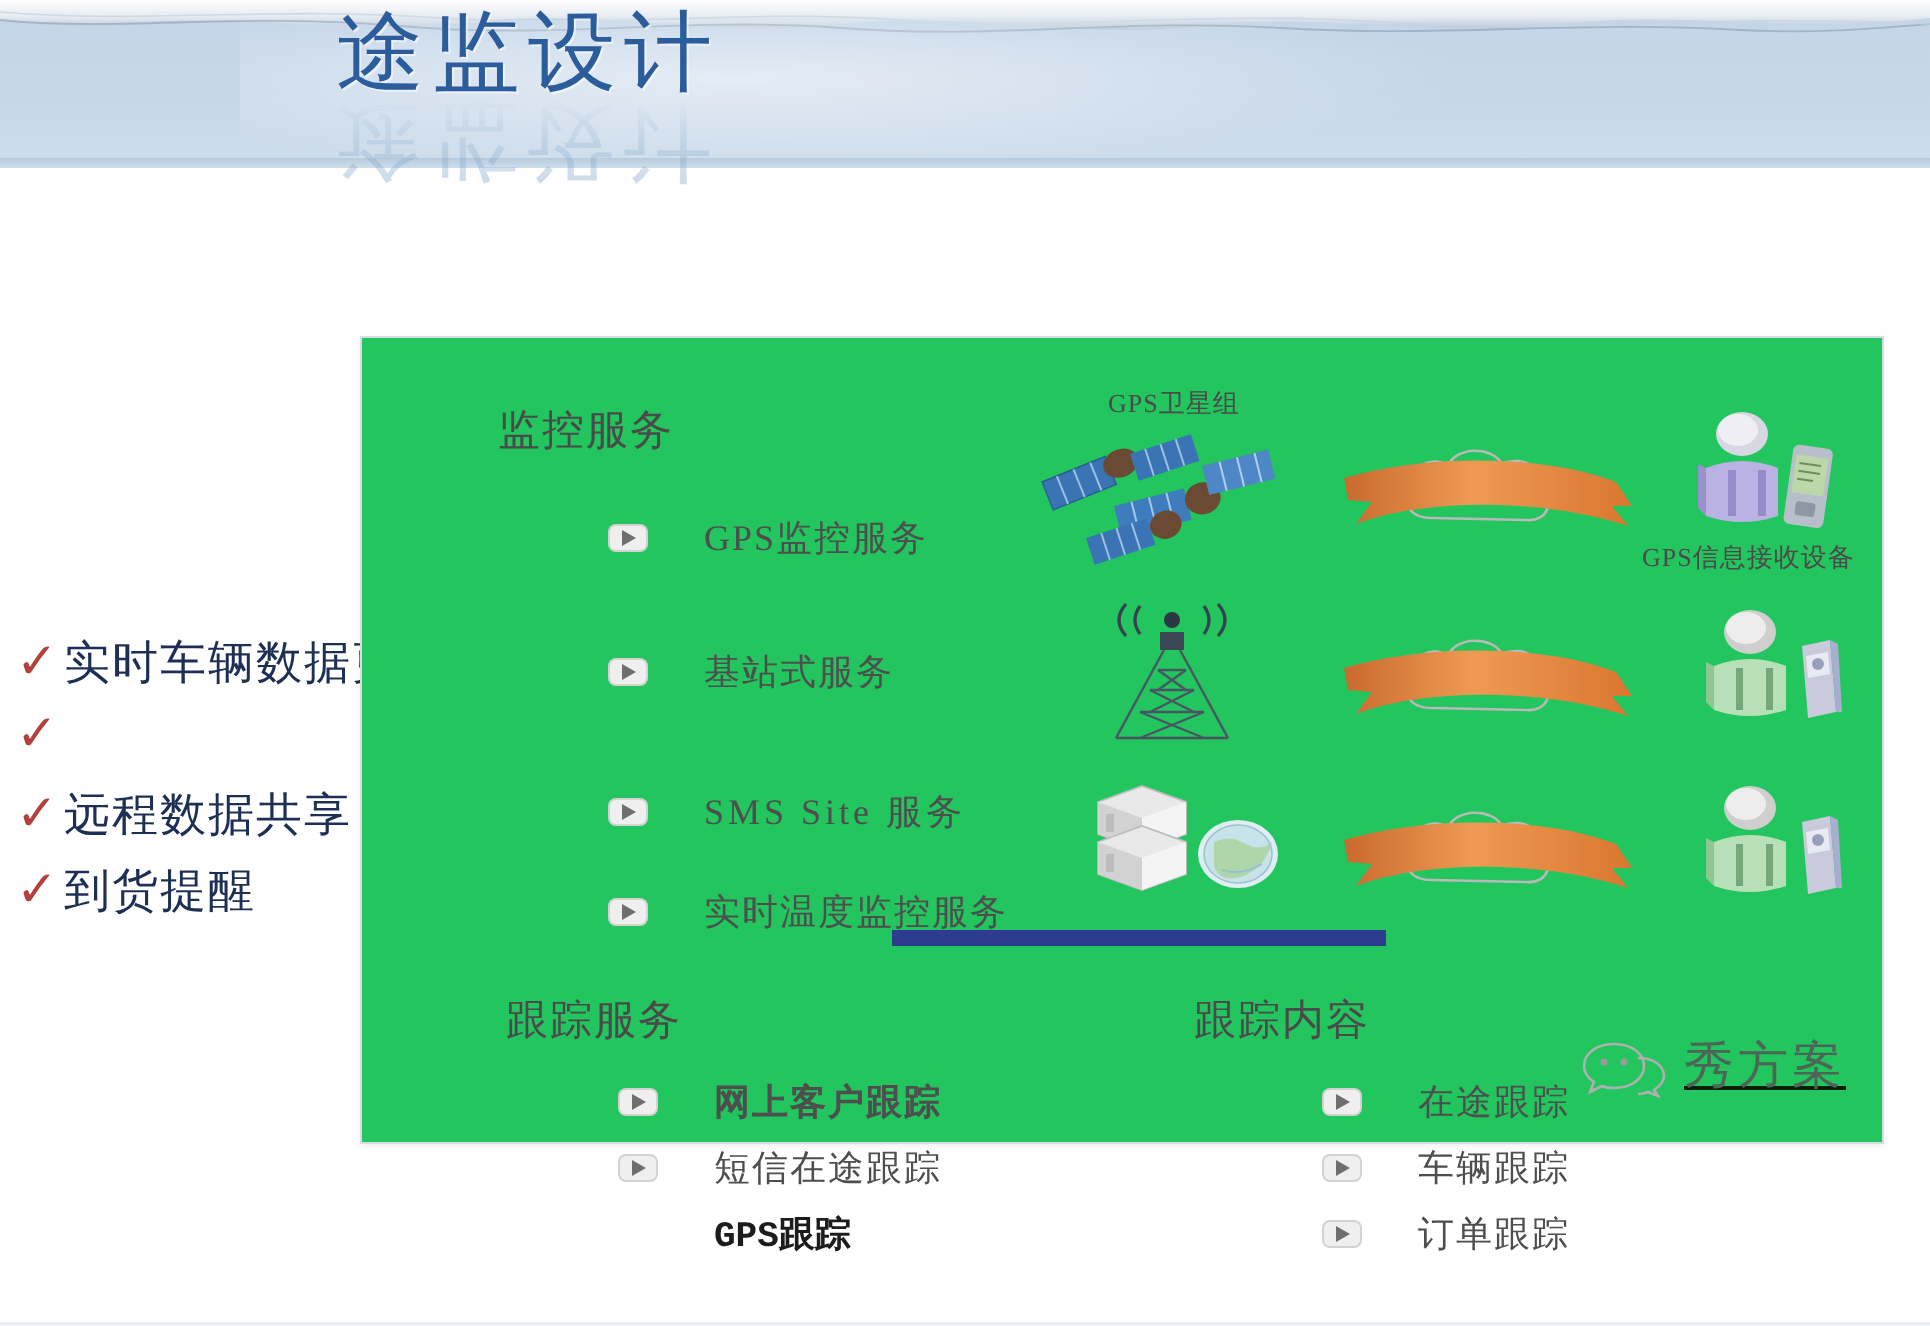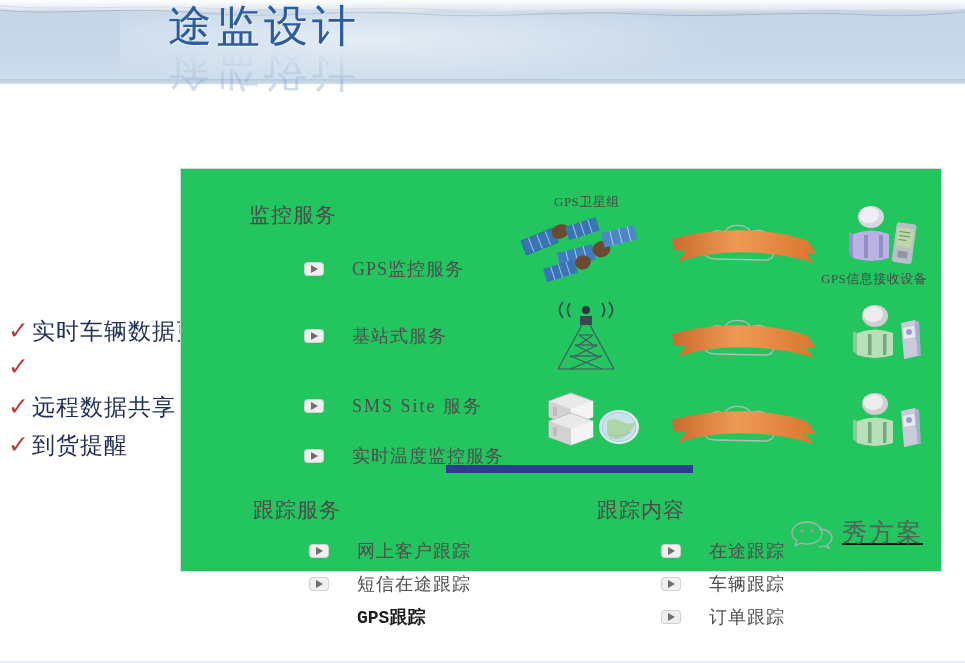--- a/index.html
+++ b/index.html
@@ -272,21 +272,21 @@
           <path d="M7 4 L14 8 L7 12 Z" fill="#6f6f6f"></path>
         </svg>
       </span>
       <span class="svc-label">实时温度监控服务</span>
     </div>
 
     <div class="divider-bar"></div>
 
     <div class="sec-head" style="left:72px; top:327px;">跟踪服务</div>
 
-    <div class="svc-row" style="left:128px; top:370px;">
+    <div class="svc-row" style="left:128px; top:370px;font-weight:bold;">
       <span class="bullet">
         <svg viewBox="0 0 22 16" width="22" height="16">
           <rect x="0" y="1" width="20" height="14" rx="4" fill="#d2d2d2"></rect>
           <rect x="1" y="2" width="18" height="12" rx="3" fill="#efefef"></rect>
           <path d="M7 4 L14 8 L7 12 Z" fill="#6f6f6f"></path>
         </svg>
       </span>
       <span class="svc-label">网上客户跟踪</span>
     </div>
 

